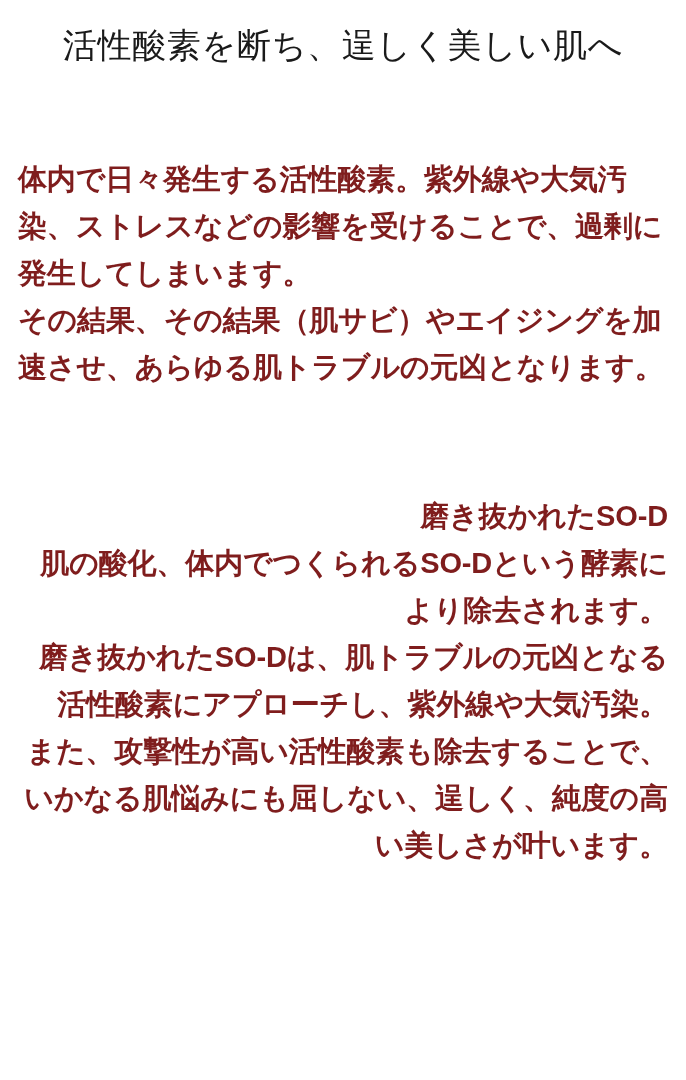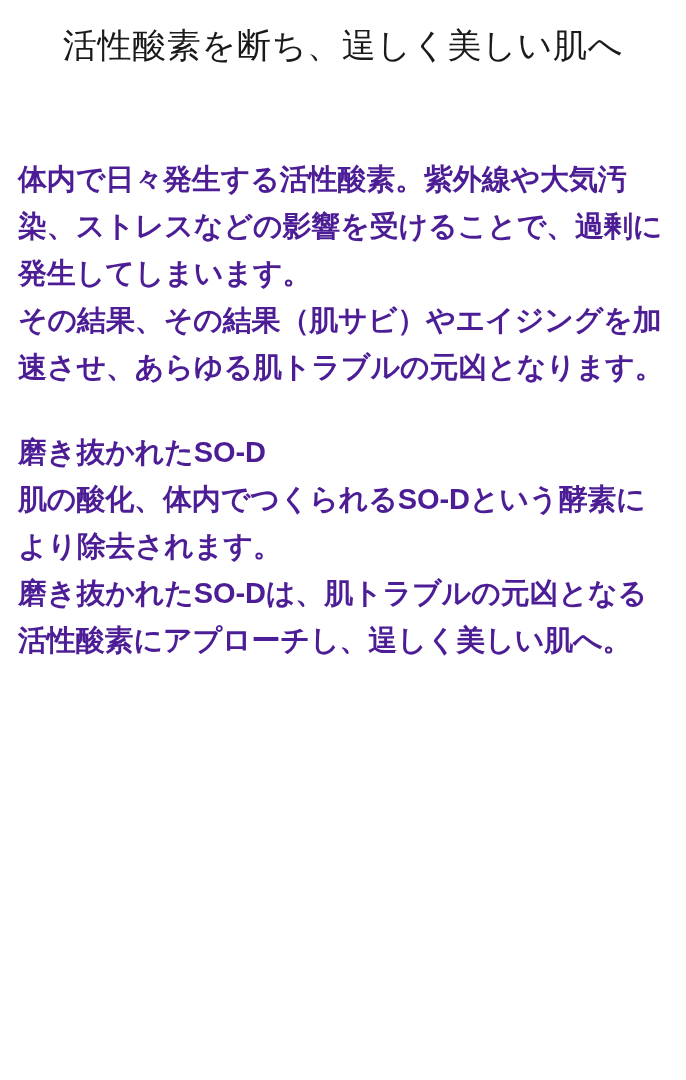--- a/index.html
+++ b/index.html
@@ -31,27 +31,28 @@
     letter-spacing: 0.02em;
     color: #1a1a1a;
     font-family: "Liberation Serif", "DejaVu Serif", serif;
   }
   .body-block {
     padding: 0 18px;
     font-size: 29px;
     line-height: 1.62;
     font-weight: 700;
     letter-spacing: -0.005em;
-    color: #4c1d95;
+    color: #7f1d1d;
   }
   .block-1 {
     margin-top: 82px;
   }
   .block-2 {
-    margin-top: 38px;
+    margin-top: 102px;
+    text-align: right;
   }
   .para {
     margin: 0;
     white-space: pre-wrap;
   }
 </style>
 </head>
 <body>
 
 <div class="page">
@@ -59,16 +60,17 @@
   <h1 class="headline">活性酸素を断ち、逞しく美しい肌へ</h1>
 
   <div class="body-block block-1">
     <p class="para">体内で日々発生する活性酸素。紫外線や大気汚染、ストレスなどの影響を受けることで、過剰に発生してしまいます。</p>
     <p class="para">その結果、その結果（肌サビ）やエイジングを加速させ、あらゆる肌トラブルの元凶となります。</p>
   </div>
 
   <div class="body-block block-2">
     <p class="para">磨き抜かれたSO-D</p>
     <p class="para">肌の酸化、体内でつくられるSO-Dという酵素により除去されます。</p>
-    <p class="para">磨き抜かれたSO-Dは、肌トラブルの元凶となる活性酸素にアプローチし、逞しく美しい肌へ。</p>
+    <p class="para">磨き抜かれたSO-Dは、肌トラブルの元凶となる活性酸素にアプローチし、紫外線や大気汚染。</p>
+    <p class="para">また、攻撃性が高い活性酸素も除去することで、いかなる肌悩みにも屈しない、逞しく、純度の高い美しさが叶います。</p>
   </div>
 
 </div>
 
 </body></html>

